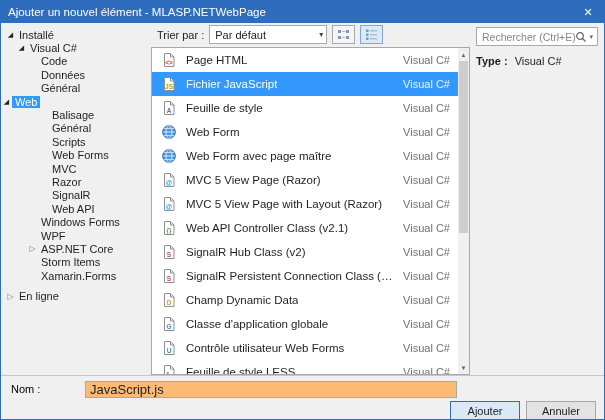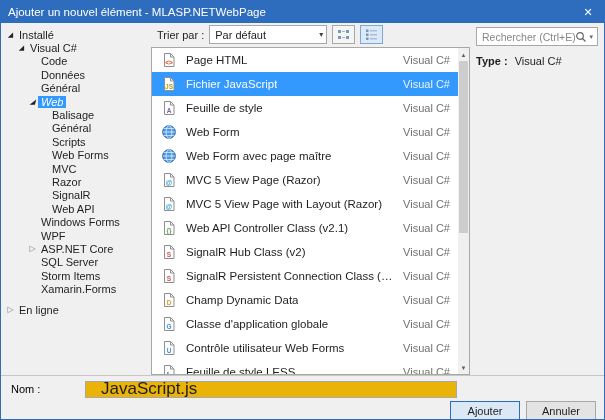--- a/index.html
+++ b/index.html
@@ -100,21 +100,21 @@
 
   
   .bottom-bar {
     flex: none; height: 44px; border-top: 1px solid #c6c6c6;
     padding: 4px 8px 3px 10px; font-size: 11px; background: #f0f0f0;
   }
   .name-row { display: flex; align-items: center; height: 18px; }
   .name-label { width: 74px; flex: none; }
   .name-input {
     width: 372px; height: 17px; border: 1px solid #a8a8a8;
-    font-size: 17px; font-family: inherit; padding: 0 15px; background: #eab308; color: #1e1e1e;
+    font-size: 13px; font-family: inherit; padding: 0 4px; background: #fdba74; color: #1e1e1e;
   }
   .button-row { display: flex; justify-content: flex-end; gap: 6px; margin-top: 3px; }
   .btn {
     width: 70px; height: 19px; font-size: 11px; font-family: inherit;
     border: 1px solid #a8a8a8; background: #e3e3e3; color: #1e1e1e; padding: 0;
   }
   .btn.default { border-color: #2e6dbd; background: #dbe9f7; }
 </style>
 </head>
 <body>
@@ -144,21 +144,21 @@
           <span class="tree-label">Code</span>
         </div>
         <div class="tree-row" style="padding-left: 26px;">
           <span class="tree-arrow"></span>
           <span class="tree-label">Données</span>
         </div>
         <div class="tree-row" style="padding-left: 26px;">
           <span class="tree-arrow"></span>
           <span class="tree-label">Général</span>
         </div>
-        <div class="tree-row" style="padding-left: 26px; font-style: italic;">
+        <div class="tree-row" style="">
           <span class="tree-arrow">◢</span>
           <span class="tree-label selected">Web</span>
         </div>
         <div class="tree-row" style="padding-left: 37px;">
           <span class="tree-arrow"></span>
           <span class="tree-label">Balisage</span>
         </div>
         <div class="tree-row" style="padding-left: 37px;">
           <span class="tree-arrow"></span>
           <span class="tree-label">Général</span>
@@ -191,24 +191,20 @@
           <span class="tree-arrow"></span>
           <span class="tree-label">Windows Forms</span>
         </div>
         <div class="tree-row" style="padding-left: 26px;">
           <span class="tree-arrow"></span>
           <span class="tree-label">WPF</span>
         </div>
         <div class="tree-row" style="padding-left: 26px;">
           <span class="tree-arrow collapsed">▷</span>
           <span class="tree-label">ASP.NET Core</span>
-        </div>
-        <div class="tree-row" style="padding-left: 26px;">
-          <span class="tree-arrow"></span>
-          <span class="tree-label">SQL Server</span>
         </div>
         <div class="tree-row" style="padding-left: 26px;">
           <span class="tree-arrow"></span>
           <span class="tree-label">Storm Items</span>
         </div>
         <div class="tree-row" style="padding-left: 26px;">
           <span class="tree-arrow"></span>
           <span class="tree-label">Xamarin.Forms</span>
         </div>
         <div class="tree-spacer"></div>

